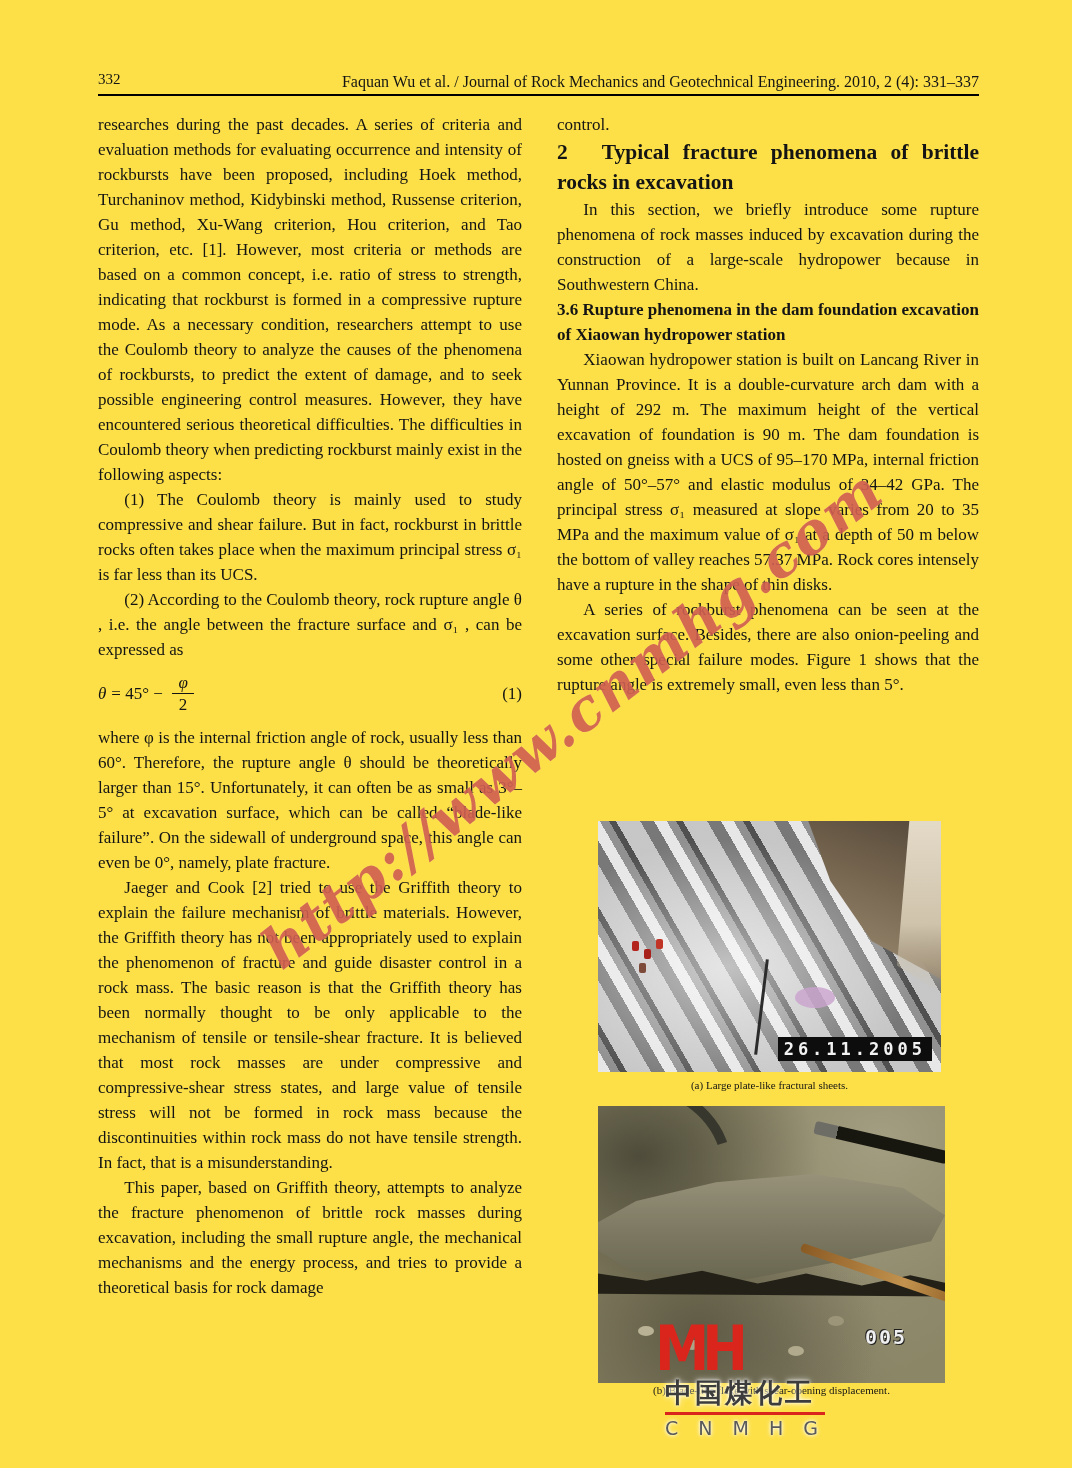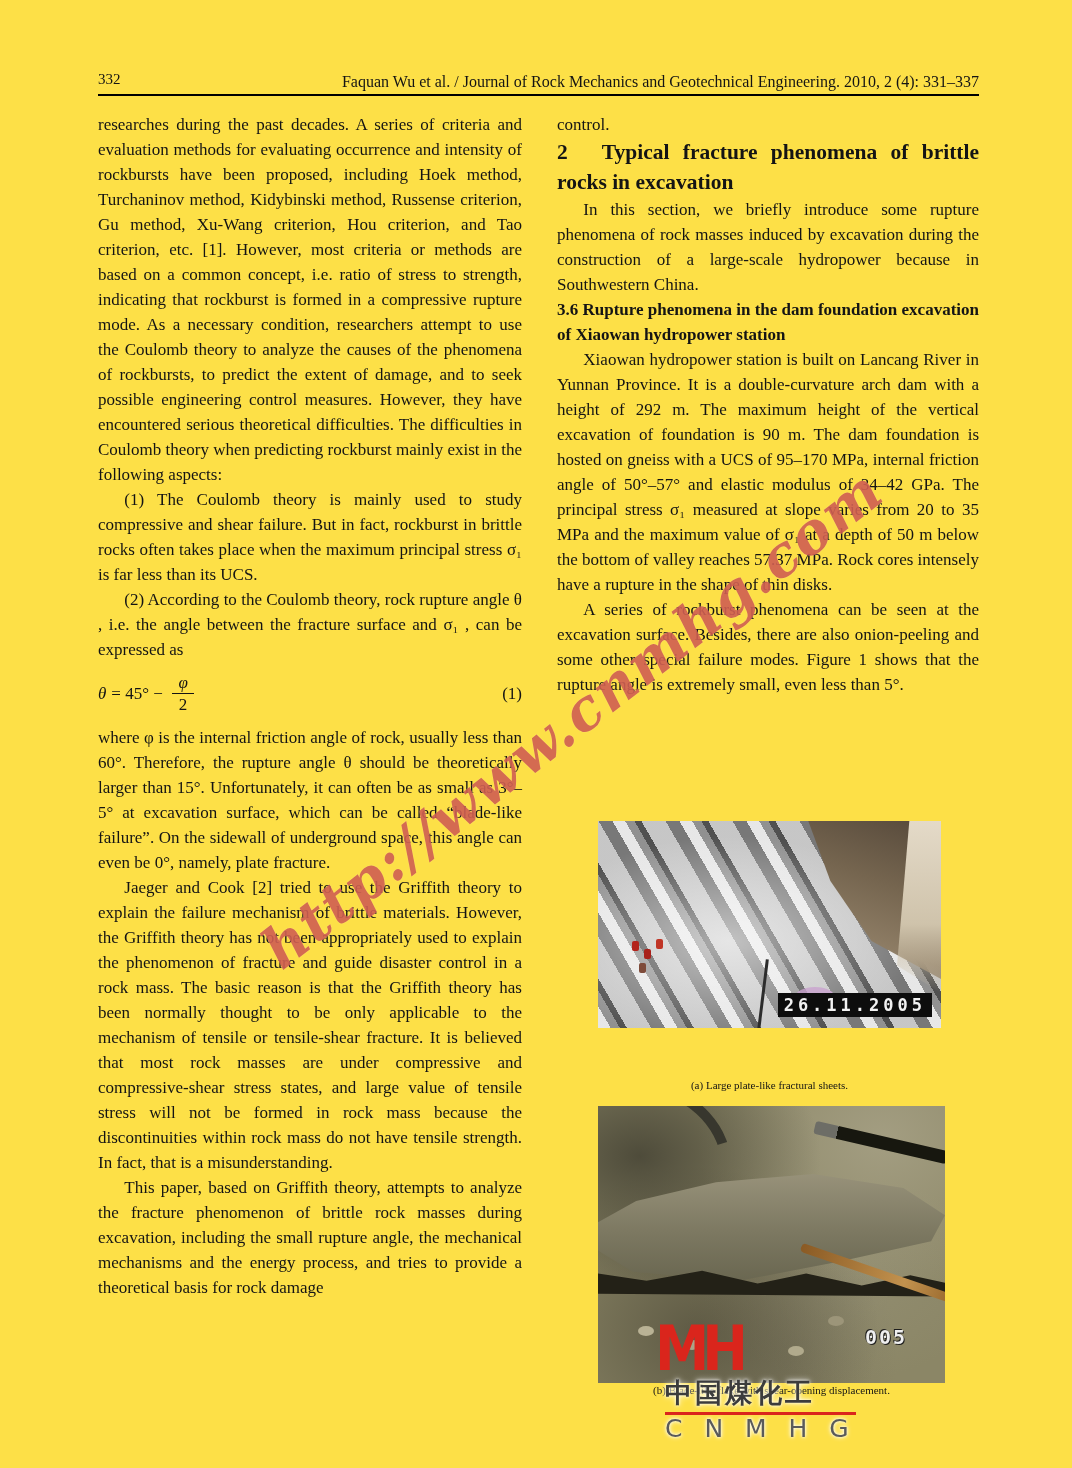--- a/index.html
+++ b/index.html
@@ -30,21 +30,21 @@
   .frac .den{border-top:1.5px solid #141414;line-height:21px;padding:0 7px;}
   .eq-label{margin-left:auto;}
   
   .watermark{
     position:absolute;left:195px;top:706px;width:700px;text-align:center;
     transform:rotate(-38deg);font-family:"DejaVu Serif",serif;font-style:italic;font-weight:bold;
     font-size:57px;letter-spacing:2px;color:rgba(205,85,72,0.85);z-index:6;pointer-events:none;
     text-shadow:0 0 1px rgba(255,255,255,0.35);
   }
   
-  .photo-a{position:absolute;left:598px;top:821px;width:343px;height:207px;overflow:hidden;z-index:2;background:#8f8f8f;}
+  .photo-a{position:absolute;left:598px;top:821px;width:343px;height:251px;overflow:hidden;z-index:2;background:#8f8f8f;}
   .pa-base{position:absolute;inset:0;
     background-image:
       radial-gradient(ellipse at 38% 58%, rgba(255,255,255,0.55), rgba(255,255,255,0) 62%),
       repeating-linear-gradient(60deg, rgba(246,246,246,0.85) 0 11px, rgba(150,150,150,0.25) 11px 19px,
         rgba(38,38,38,0.6) 19px 25px, rgba(222,222,222,0.7) 25px 46px, rgba(92,92,92,0.45) 46px 58px);
   }
   .pa-corner{position:absolute;right:0;top:0;width:158px;height:158px;
     background:linear-gradient(200deg,#55483a 0%,#75654f 38%,#8d7c64 68%,rgba(141,124,100,0) 100%);
     clip-path:polygon(16% 0,100% 0,100% 100%,56% 76%,30% 38%);}
   .pa-strip{position:absolute;right:0;top:0;width:44px;height:172px;
@@ -85,21 +85,21 @@
   .cap-a{left:598px;top:1079px;width:343px;}
   .cap-b{left:578px;top:1384px;width:387px;}
   
   .logo{position:absolute;left:655px;top:1320px;display:flex;align-items:flex-start;z-index:7;flex-direction:column;}
   .logo-mono{font-family:"DejaVu Sans",sans-serif;font-weight:bold;color:#da251c;font-size:62px;line-height:58px;
     letter-spacing:-8px;transform:scaleX(0.88);transform-origin:left top;}
   .logo-right{margin-left:10px;padding-top:2px;}
   .logo-cn{font-family:Liberation Mono, monospace;font-size:27px;font-weight:bold;color:#3c3c3c;
     letter-spacing:3px;line-height:30px;text-shadow:0 0 3px #fff,0 0 6px #fff;}
   .logo-div{height:3px;background:#da251c;margin:2px 0 3px;}
-  .logo-en{font-family:"DejaVu Sans","Liberation Sans",sans-serif;font-size:25px;color:#5a5a5a;
+  .logo-en{font-family:"DejaVu Sans","Liberation Sans",sans-serif;font-size:19px;color:#5a5a5a;
     letter-spacing:7px;line-height:21px;text-shadow:0 0 3px #fff,0 0 5px #fff;}
 </style>
 </head>
 <body>
 
 <div class="page">
 
   <div class="hdr-num">332</div>
   <div class="hdr-cit">Faquan Wu et al. / Journal of Rock Mechanics and Geotechnical Engineering. 2010, 2 (4): 331–337</div>
   <div class="hdr-rule"></div>

